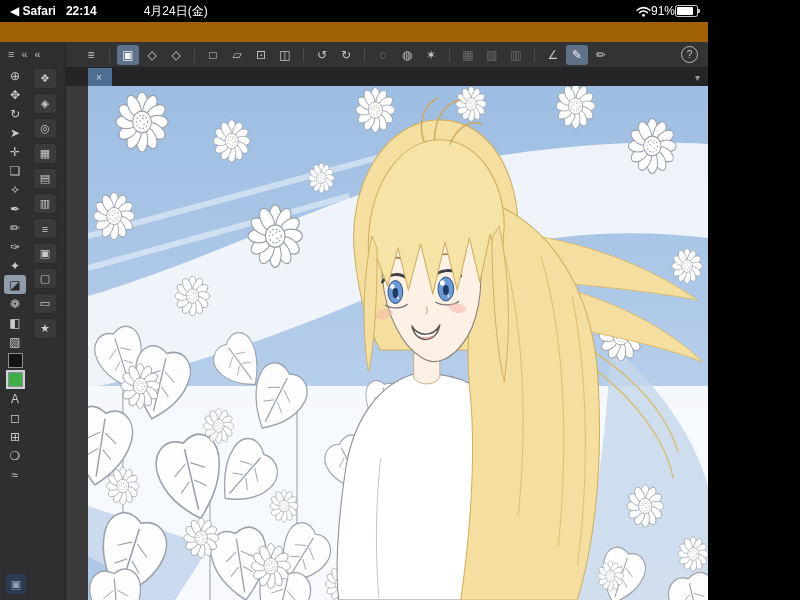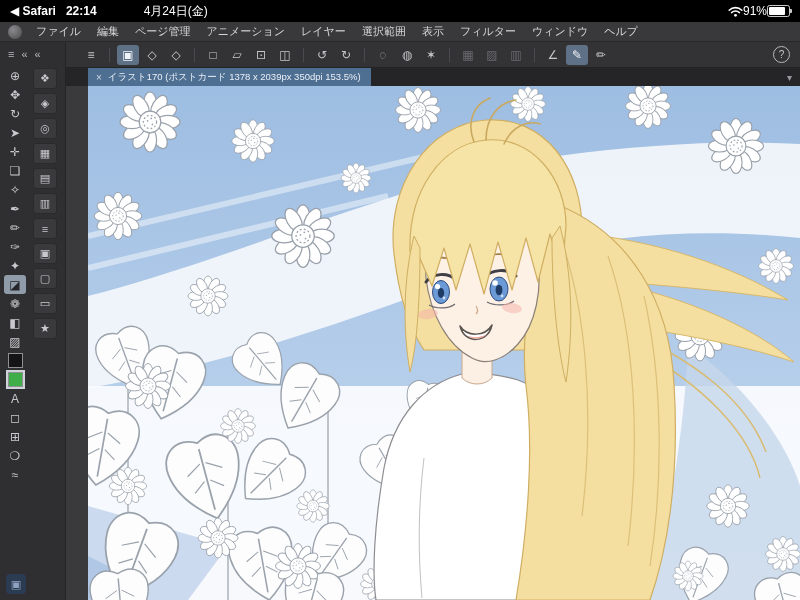--- a/index.html
+++ b/index.html
@@ -1,17 +1,17 @@
 <!DOCTYPE html>
 <html><head>
 <meta charset="utf-8">
 <style>
   html,body{margin:0;padding:0;background:#000;}
   body{width:800px;height:600px;overflow:hidden;font-family:"Liberation Sans","DejaVu Sans",sans-serif;}
-  .screen{position:relative;width:800px;height:600px;background:#a16207;}
+  .screen{position:relative;width:708px;height:600px;background:#a16207;}
 
   
   .statusbar{position:absolute;top:0;left:0;right:0;height:22px;background:#000;color:#fff;
     display:flex;align-items:center;justify-content:space-between;padding:0 10px;box-sizing:border-box;font-size:12px;}
   .sb-left{display:flex;align-items:center;gap:10px;}
   .sb-back{color:#fff;font-weight:bold;}
   .sb-time{font-weight:bold;}
   .sb-date{color:#fff;margin-left:37px;}
   .sb-right{display:flex;align-items:center;gap:0;}
   .battery-shell{width:21px;height:10px;border:1px solid rgba(255,255,255,.8);border-radius:2.5px;position:relative;}
@@ -76,33 +76,20 @@
         <circle cx="7.5" cy="9.3" r="1.4" fill="#fff"></circle>
       </svg>
       <span>91%</span>
       <span class="battery-shell">
           <span class="battery-fill"></span>
           <span class="battery-nub"></span>
         </span>
     </div>
   </div>
 
-  <div class="menubar">
-    <span class="app-logo"></span>
-    <span class="menu-item">ファイル</span>
-    <span class="menu-item">編集</span>
-    <span class="menu-item">ページ管理</span>
-    <span class="menu-item">アニメーション</span>
-    <span class="menu-item">レイヤー</span>
-    <span class="menu-item">選択範囲</span>
-    <span class="menu-item">表示</span>
-    <span class="menu-item">フィルター</span>
-    <span class="menu-item">ウィンドウ</span>
-    <span class="menu-item">ヘルプ</span>
-  </div>
 
   <div class="toolbar">
     <span class="tbtn">≡</span>
     <span class="tsep"></span>
     <span class="tbtn active">▣</span>
     <span class="tbtn">◇</span>
     <span class="tbtn">◇</span>
     <span class="tsep"></span>
     <span class="tbtn">□</span>
     <span class="tbtn">▱</span>
@@ -122,21 +109,20 @@
     <span class="tsep"></span>
     <span class="tbtn">∠</span>
     <span class="tbtn active">✎</span>
     <span class="tbtn">✏</span>
     <span class="tbtn help">?</span>
   </div>
 
   <div class="tabbar">
     <div class="tab">
       <span class="tab-close">×</span>
-      <span>イラスト170 (ポストカード 1378 x 2039px 350dpi 153.5%)</span>
     </div>
     <span class="tab-collapse">▾</span>
   </div>
 
   <div class="sidebar">
     <div class="sidebar-header">
       <span>≡</span>
       <span>«</span>
       <span>«</span>
     </div>

